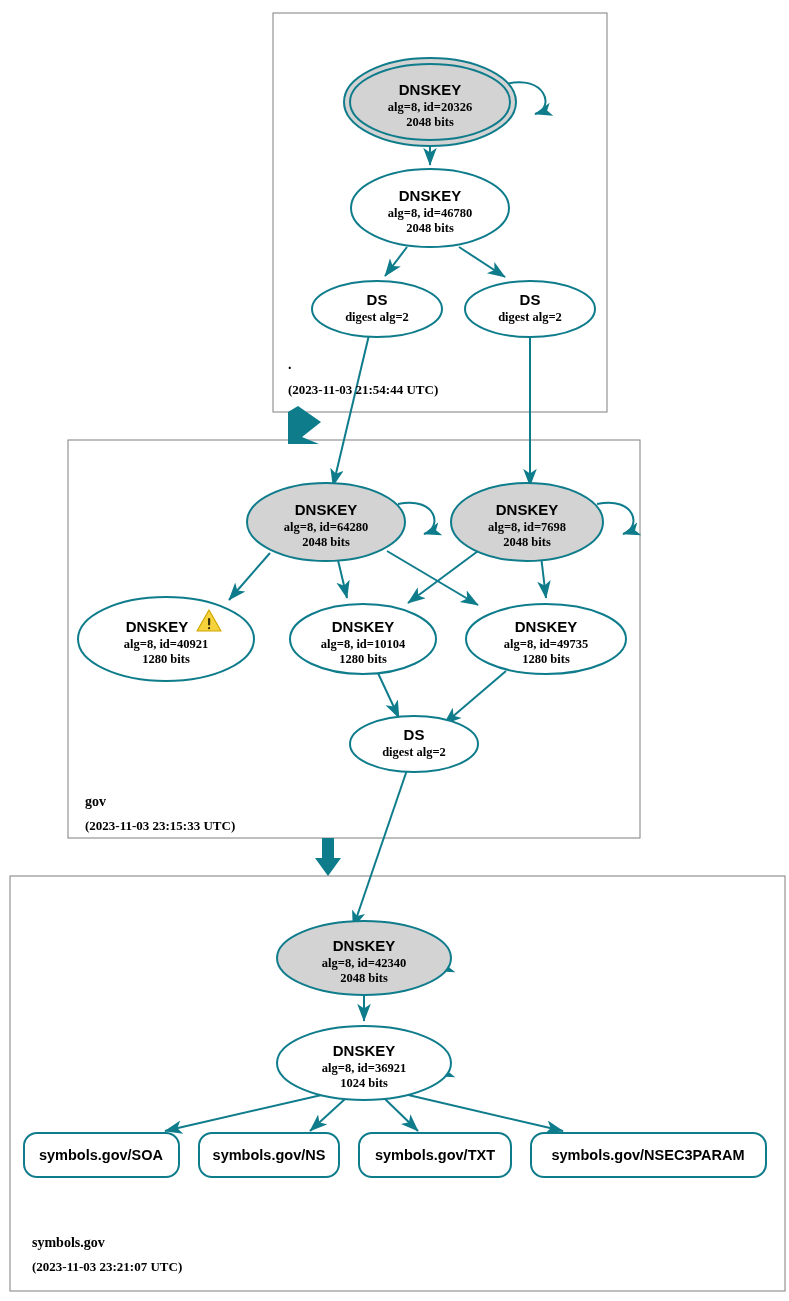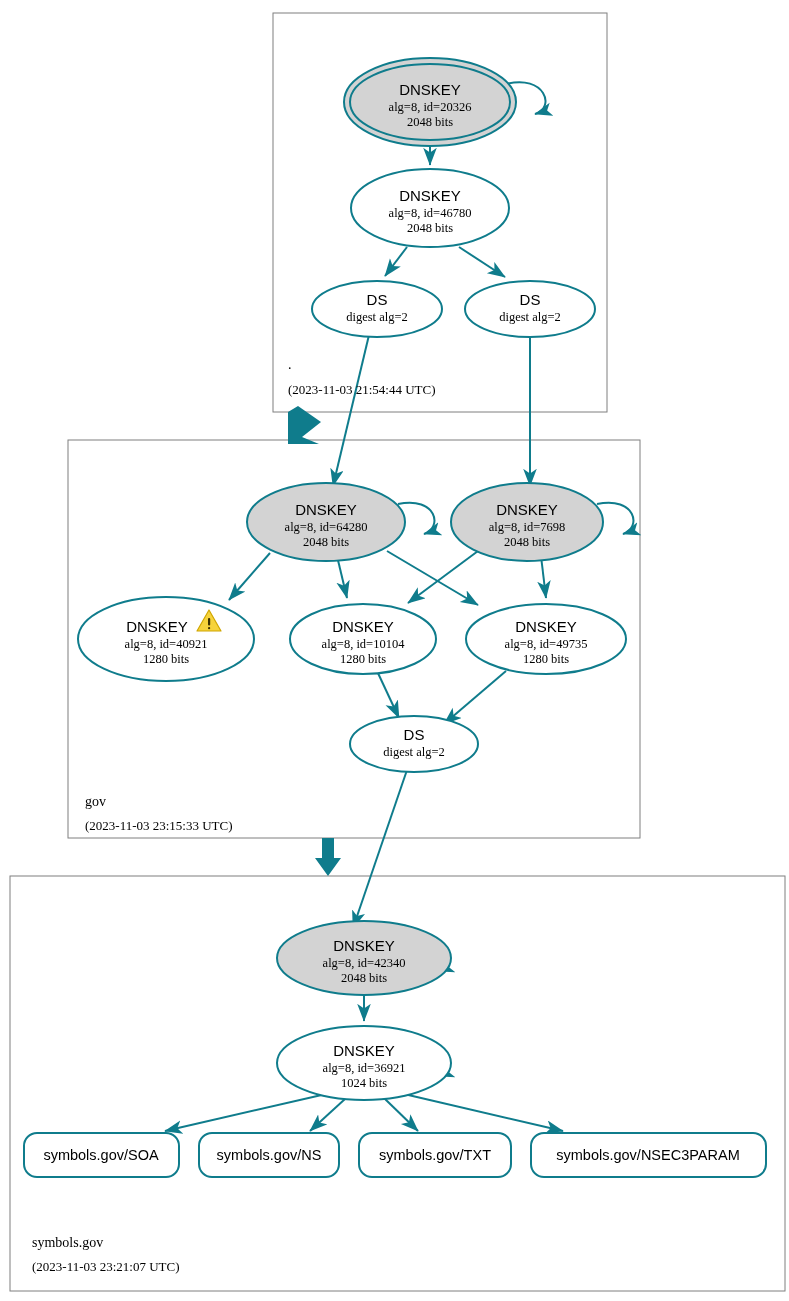--- a/index.html
+++ b/index.html
@@ -10,20 +10,21 @@
   }
   body {
     font-family: "Liberation Sans", sans-serif;
   }
   #canvas {
     position: relative;
     width: 789px;
     height: 1301px;
     background: #ffffff;
     overflow: hidden;
+    font-weight: bold;
   }
   #canvas svg.layer {
     position: absolute;
     left: 0;
     top: 0;
     width: 789px;
     height: 1301px;
   }
   .zone-rect {
     fill: none;

